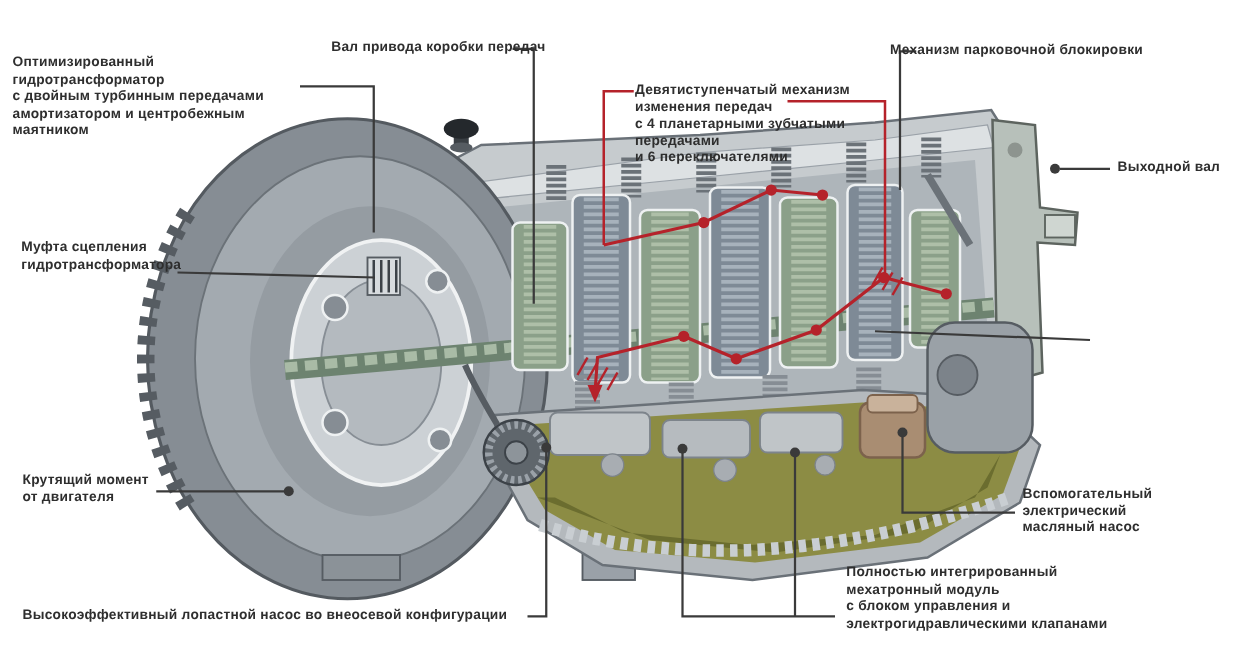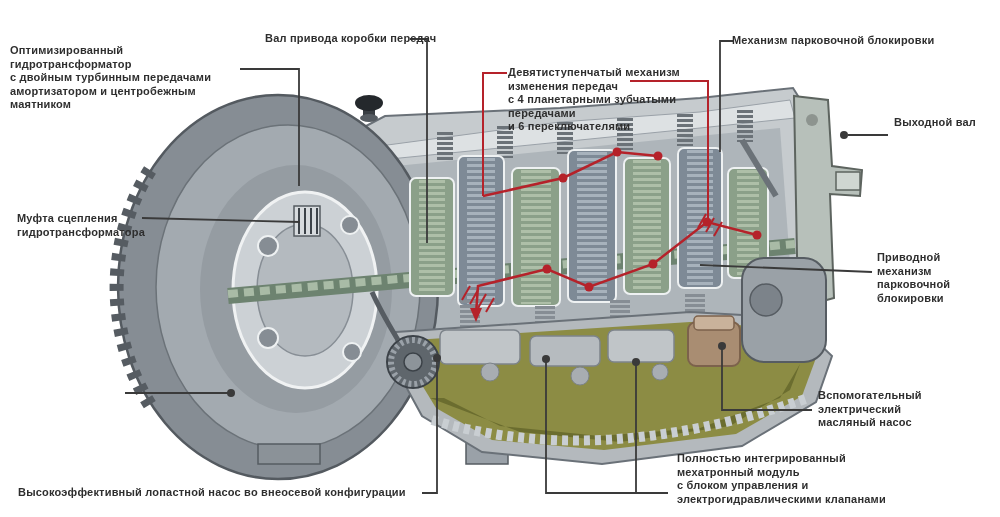--- a/index.html
+++ b/index.html
@@ -211,31 +211,30 @@
 маятником</div>
 
   <div class="label" style="left:242px;top:32px;margin-left:23px;">Вал привода коробки передач</div>
 
   <div class="label" style="left:508px;top:23px;width:200px;margin-top:43px;">Девятиступенчатый механизм
 изменения передач
 с 4 планетарными зубчатыми
 передачами
 и 6 переключателями</div>
 
-  <div class="label" style="left:732px;top:34px;">Механизм парковочной блокировки</div>
-
-  <div class="label" style="left:894px;top:116px;">Выходной вал</div>
-
-  <div class="label" style="left:17px;top:212px;">Муфта сцепления
+  <div class="label" style="left:712px;top:34px;">Механизм парковочной блокировки</div>
+
+  <div class="label" style="left:894px;top:128px;">Выходной вал</div>
+
+  <div class="label" style="left:17px;top:192px;">Муфта сцепления
 гидротрансформатора</div>
 
-  <div class="label" style="left:877px;top:251px;width:120px;">Приводной механизм
-парковочной
-блокировки</div>
-
+
+  <div class="label" style="left:18px;top:378px;">Крутящий момент
+от двигателя</div>
 
   <div class="label" style="left:818px;top:389px;">Вспомогательный
 электрический
 масляный насос</div>
 
   <div class="label" style="left:677px;top:452px;width:250px;">Полностью интегрированный
 мехатронный модуль
 с блоком управления и
 электрогидравлическими клапанами</div>
 

